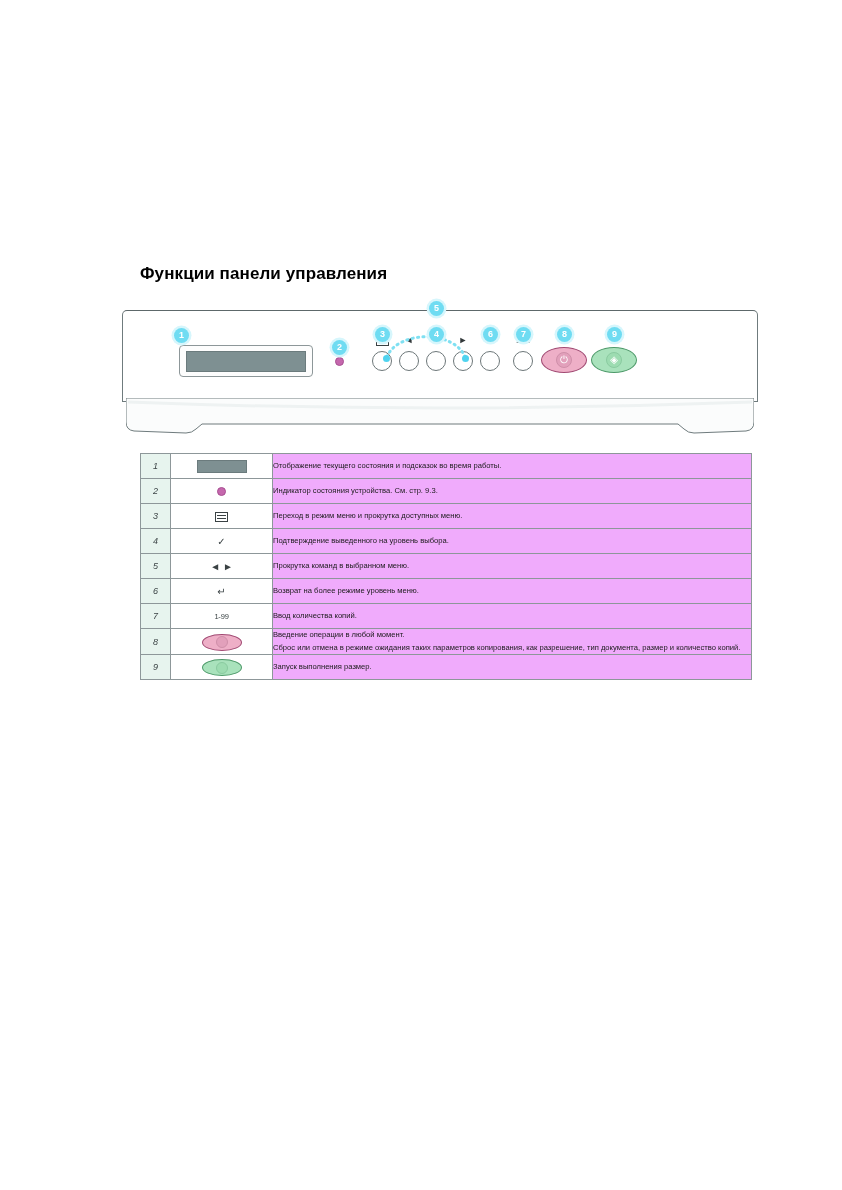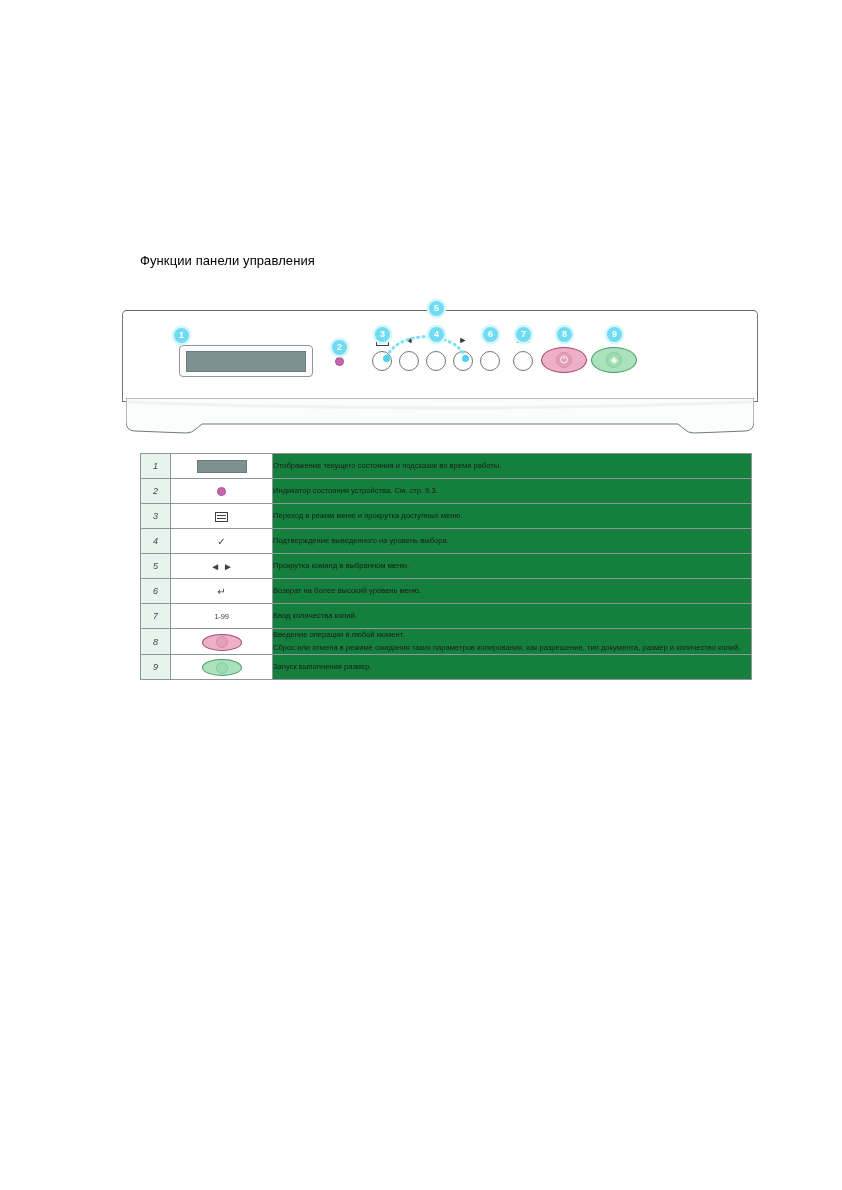--- a/index.html
+++ b/index.html
@@ -13,23 +13,23 @@
     position: relative;
     font-family: "Liberation Sans", sans-serif;
     color: #000000;
     overflow: hidden;
   }
 
   
   .page-title {
     position: absolute;
     left: 140px;
-    top: 253px;
-    font-size: 13px;
-    font-weight: normal;
+    top: 264px;
+    font-size: 17px;
+    font-weight: bold;
     letter-spacing: 0.1px;
     color: #000;
   }
 
   
   .panel-figure {
     position: absolute;
     left: 122px;
     top: 310px;
     width: 636px;
@@ -201,21 +201,21 @@
     width: 101px;
     text-align: center;
     background: #ffffff;
     height: 24px;
   }
   .col-desc {
     padding: 4px 0 4px 8px;
     font-size: 7.6px;
     line-height: 12.5px;
     color: #1a1a1a;
-    background: #15803d;
+    background: #f0abfc;
   }
   .desc-line { display: block; white-space: nowrap; }
 
   
   .ic-lcd {
     display: inline-block;
     width: 50px;
     height: 13px;
     background: #7e9092;
     border: 1px solid #6b7b7d;
@@ -431,21 +431,21 @@
         <span class="desc-line">Прокрутка команд в выбранном меню.</span>
       </td>
     </tr>
 
     <tr>
       <td class="col-num">6</td>
       <td class="col-icon">
         <span class="ic-glyph">↵</span>
       </td>
       <td class="col-desc">
-        <span class="desc-line">Возврат на более высокий уровень меню.</span>
+        <span class="desc-line">Возврат на более режиме уровень меню.</span>
       </td>
     </tr>
 
     <tr>
       <td class="col-num">7</td>
       <td class="col-icon">
         <span class="ic-text">1-99</span>
       </td>
       <td class="col-desc">
         <span class="desc-line">Ввод количества копий.</span>

